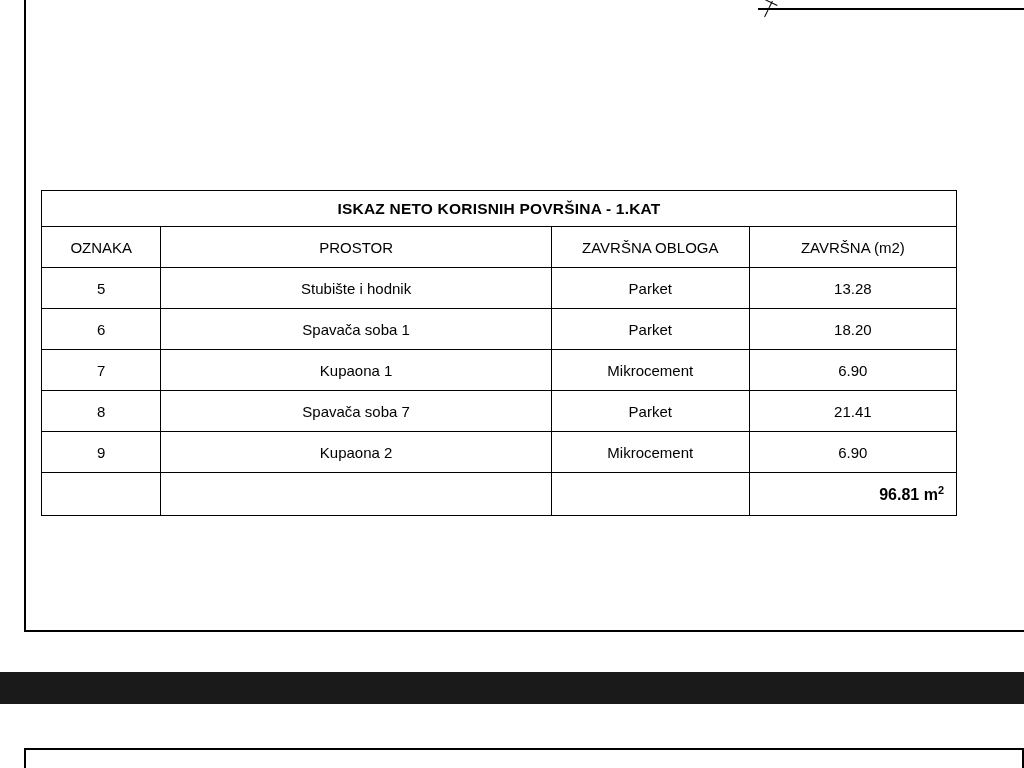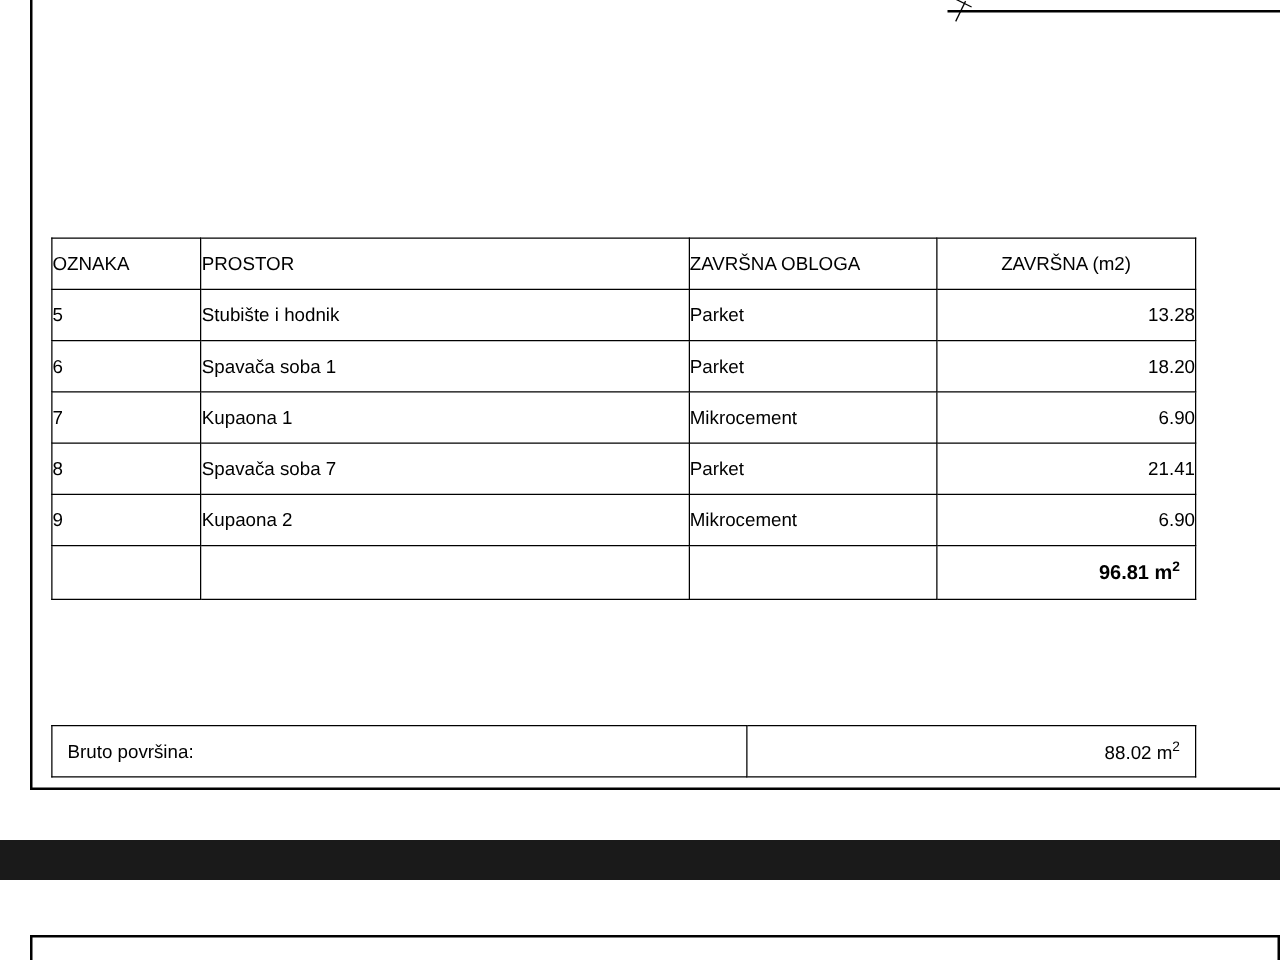--- a/index.html
+++ b/index.html
@@ -88,20 +88,21 @@
     border-collapse: collapse;
     background: #fff;
   }
   .area-table td, .area-table th {
     border: 1px solid #000;
     padding: 0;
     font-size: 15px;
     font-weight: normal;
     height: 40px;
     vertical-align: middle;
+    text-align: center;
   }
   .area-table .title-cell {
     text-align: center;
     font-weight: bold;
     font-size: 15.5px;
     height: 35px;
     letter-spacing: 0.2px;
   }
   .c-oznaka   { width: 120px; padding-left: 10px; text-align: left; }
   .c-prostor  { width: 398px; padding-left: 10px; text-align: left; margin-top: 16px; }
@@ -184,20 +185,23 @@
   <div class="frame-left"></div>
   <div class="frame-top-right"></div>
 
   <div class="dim-arrow">
     <div class="tick"></div>
     <div class="tick2"></div>
   </div>
 
   <table class="area-table">
     <tbody>
+      <tr>
+        <td class="title-cell" colspan="4">ISKAZ NETO KORISNIH POVRŠINA - 1.KAT</td>
+      </tr>
       <tr class="hdr">
         <td class="c-oznaka">OZNAKA</td>
         <td class="c-prostor">PROSTOR</td>
         <td class="c-obloga">ZAVRŠNA OBLOGA</td>
         <td class="c-povrsina">ZAVRŠNA (m2)</td>
       </tr>
 
       <tr>
         <td class="c-oznaka">5</td>
         <td class="c-prostor">Stubište i hodnik</td>
@@ -231,28 +235,20 @@
 
       <tr class="total-row">
         <td class="c-oznaka"></td>
         <td class="c-prostor"></td>
         <td class="c-obloga"></td>
         <td class="c-povrsina"><span>96.81 m</span><sup>2</sup></td>
       </tr>
     </tbody>
   </table>
 
-  <table class="bruto-table">
-    <tbody>
-      <tr>
-        <td class="bruto-label">Bruto površina:</td>
-        <td class="bruto-value"><span>88.02 m</span><sup>2</sup></td>
-      </tr>
-    </tbody>
-  </table>
 
   <div class="frame-bottom"></div>
 
   <div class="black-band"></div>
 
   <div class="next-sheet-top"></div>
   <div class="next-sheet-left"></div>
   <div class="next-sheet-right"></div>
 
 </div>

